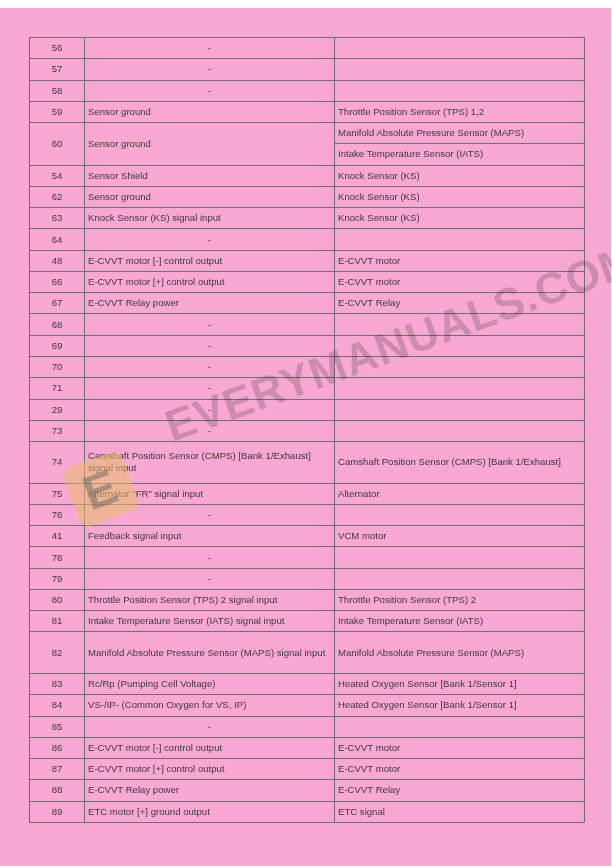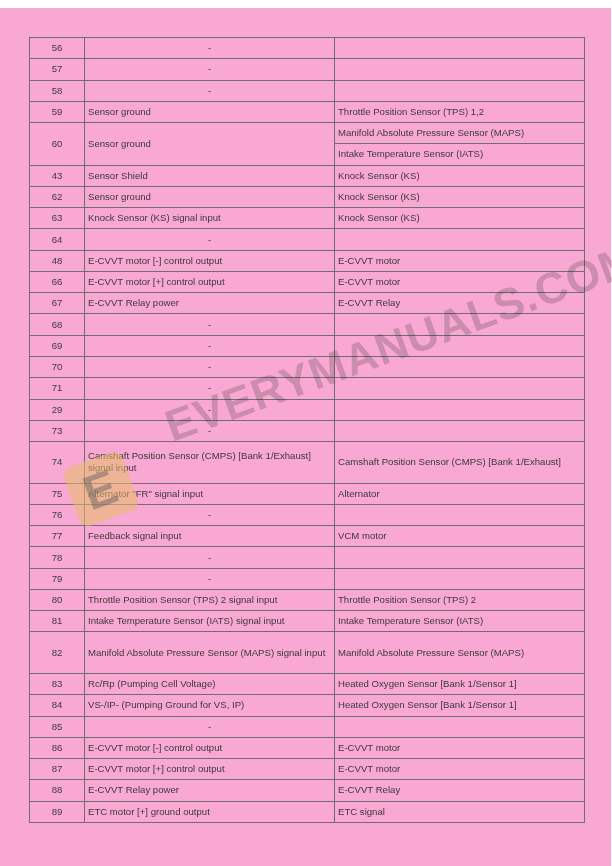--- a/index.html
+++ b/index.html
@@ -74,21 +74,21 @@
         </tr>
       <tr>
           <td class="pin" rowspan="2">60</td>
           <td rowspan="2">Sensor ground</td>
           <td>Manifold Absolute Pressure Sensor (MAPS)</td>
         </tr>
       <tr>
           <td>Intake Temperature Sensor (IATS)</td>
         </tr>
       <tr>
-          <td class="pin">43</td>
+          <td class="pin">54</td>
           <td>Sensor Shield</td>
           <td>Knock Sensor (KS)</td>
         </tr>
       <tr>
           <td class="pin">62</td>
           <td>Sensor ground</td>
           <td>Knock Sensor (KS)</td>
         </tr>
       <tr>
           <td class="pin">63</td>
@@ -154,21 +154,21 @@
           <td class="pin">75</td>
           <td>Alternator "FR" signal input</td>
           <td>Alternator</td>
         </tr>
       <tr>
           <td class="pin">76</td>
           <td class="dash">-</td>
           <td></td>
         </tr>
       <tr>
-          <td class="pin">77</td>
+          <td class="pin">41</td>
           <td>Feedback signal input</td>
           <td>VCM motor</td>
         </tr>
       <tr>
           <td class="pin">78</td>
           <td class="dash">-</td>
           <td></td>
         </tr>
       <tr>
           <td class="pin">79</td>
@@ -190,21 +190,21 @@
           <td>Manifold Absolute Pressure Sensor (MAPS) signal input</td>
           <td>Manifold Absolute Pressure Sensor (MAPS)</td>
         </tr>
       <tr>
           <td class="pin">83</td>
           <td>Rc/Rp (Pumping Cell Voltage)</td>
           <td>Heated Oxygen Sensor [Bank 1/Sensor 1]</td>
         </tr>
       <tr>
           <td class="pin">84</td>
-          <td>VS-/IP- (Pumping Ground for VS, IP)</td>
+          <td>VS-/IP- (Common Oxygen for VS, IP)</td>
           <td>Heated Oxygen Sensor [Bank 1/Sensor 1]</td>
         </tr>
       <tr>
           <td class="pin">85</td>
           <td class="dash">-</td>
           <td></td>
         </tr>
       <tr>
           <td class="pin">86</td>
           <td>E-CVVT motor [-] control output</td>

